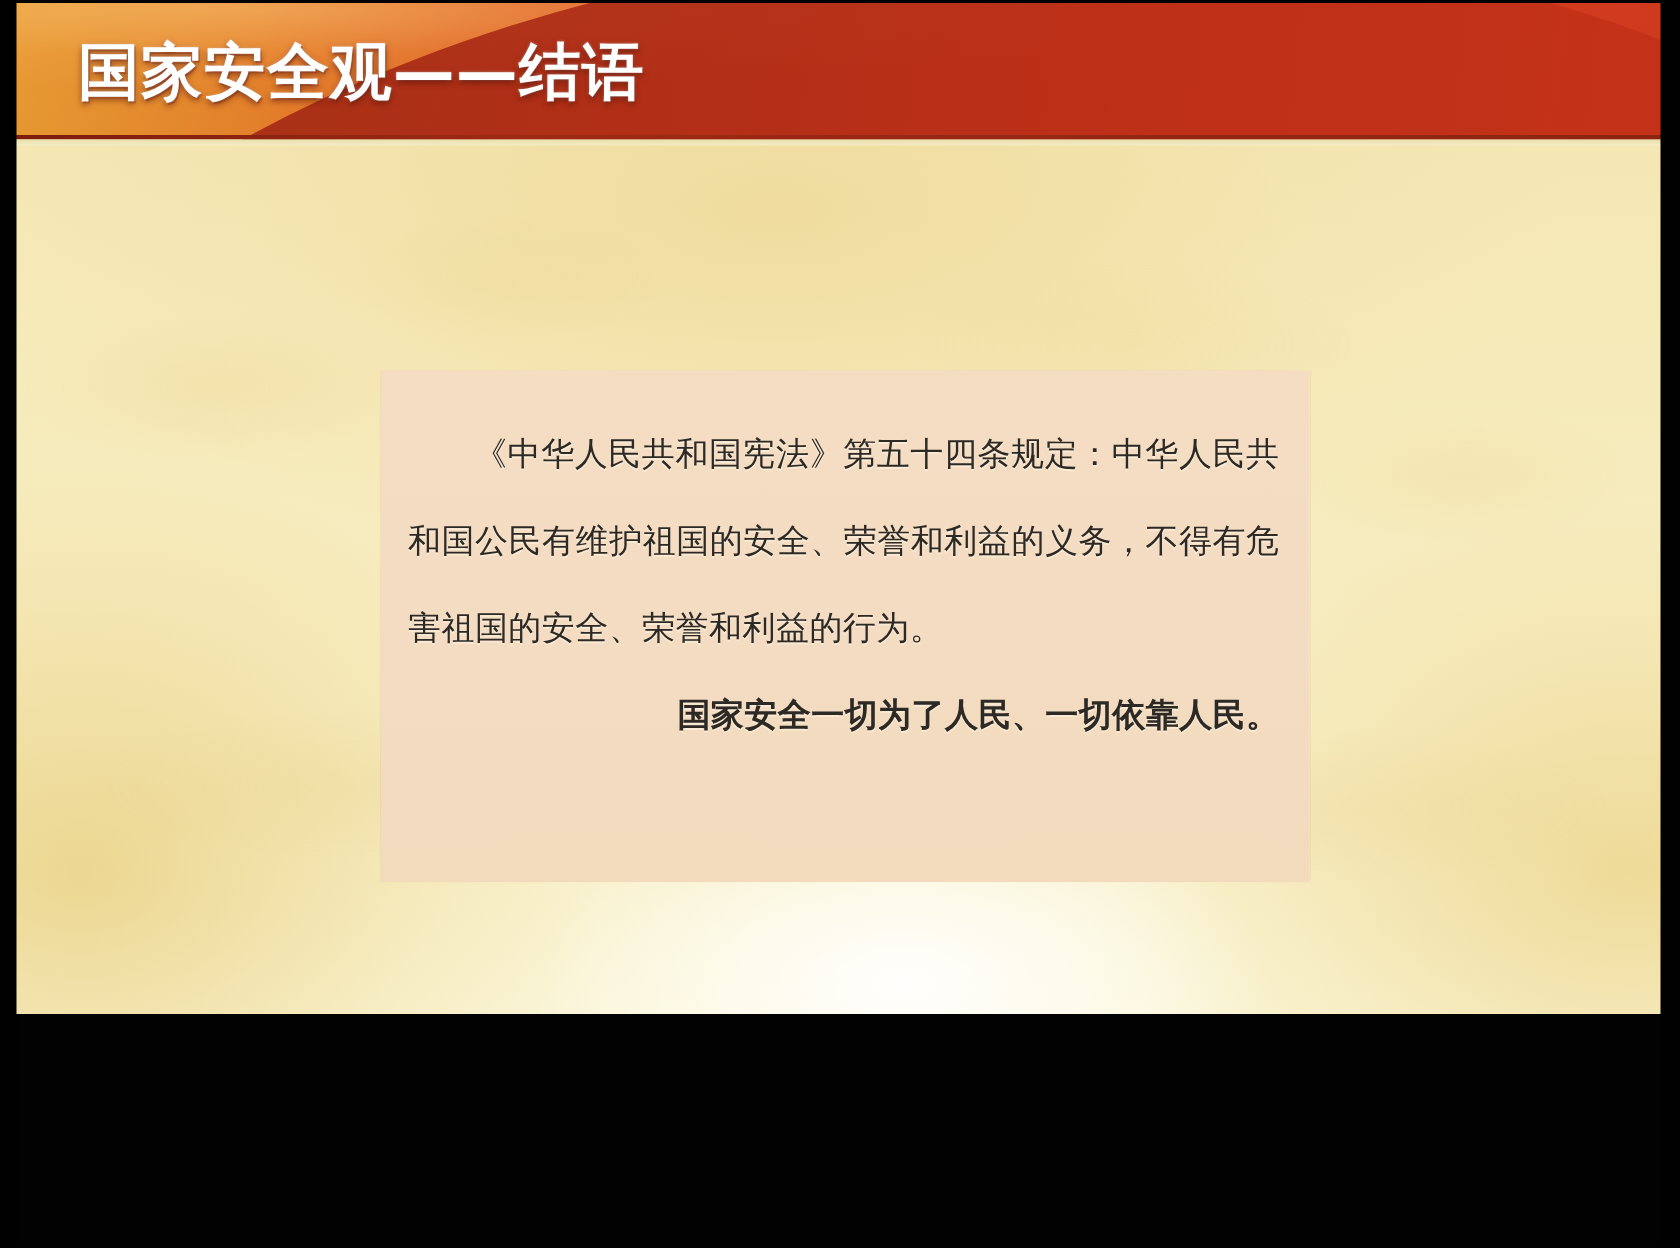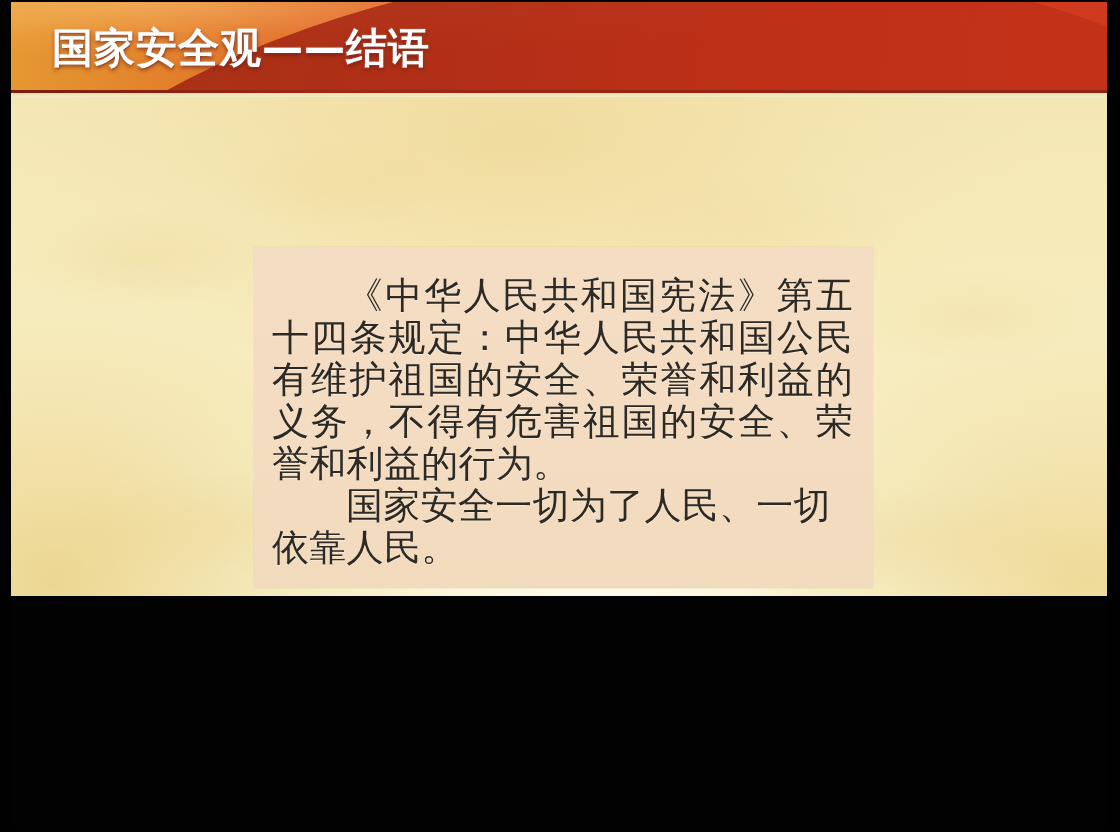--- a/index.html
+++ b/index.html
@@ -22,21 +22,21 @@
     background: #020202;
     overflow: hidden;
   }
 
   
   #slide {
     position: absolute;
     left: 10px;
     top: 0px;
     width: 1098px;
-    height: 596px;
+    height: 676px;
     overflow: hidden;
     background: #f7f0cc;
   }
 
   
   #header-band {
     position: absolute;
     left: 0;
     top: 0;
     width: 100%;
@@ -174,31 +174,32 @@
     width: 619px;
     height: 341px;
     box-sizing: border-box;
     padding: 28px 20px 18px 18px;
     background: linear-gradient(180deg, #f4ddc3 0%, #f3dcc1 55%, #f2dabd 100%);
     box-shadow: 0 0 1px rgba(200,170,130,0.6);
   }
   .quote-para {
     margin: 0;
     color: #2d2a26;
-    font-size: 37px;
-    line-height: 42px;
+    font-size: 22px;
+    line-height: 58px;
     text-indent: 2em;
     letter-spacing: 0.3px;
     text-align: justify;
     text-justify: inter-character;
     font-family: "DejaVu Sans", "Liberation Sans", sans-serif;
     text-shadow: 0 1px 0 rgba(255,245,230,0.55);
   }
   .quote-para.no-justify {
-    text-align: left;
+    text-align: right;
+    font-weight: bold;
   }
 
   
   .bar {
     position: absolute;
     background: #010101;
     z-index: 20;
   }
   #bar-left  { left: 0;   top: 0; width: 11px;  height: 832px; }
   #bar-right { right: 0;  top: 0; width: 13px;  height: 832px; }

